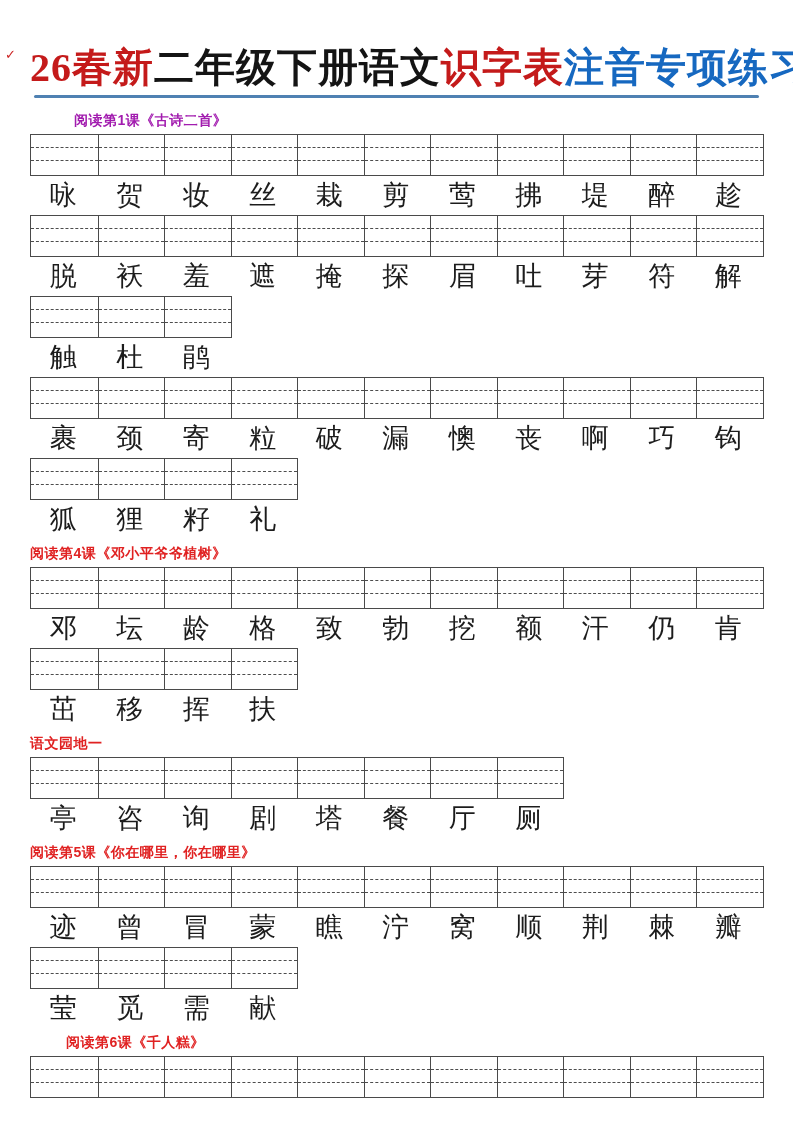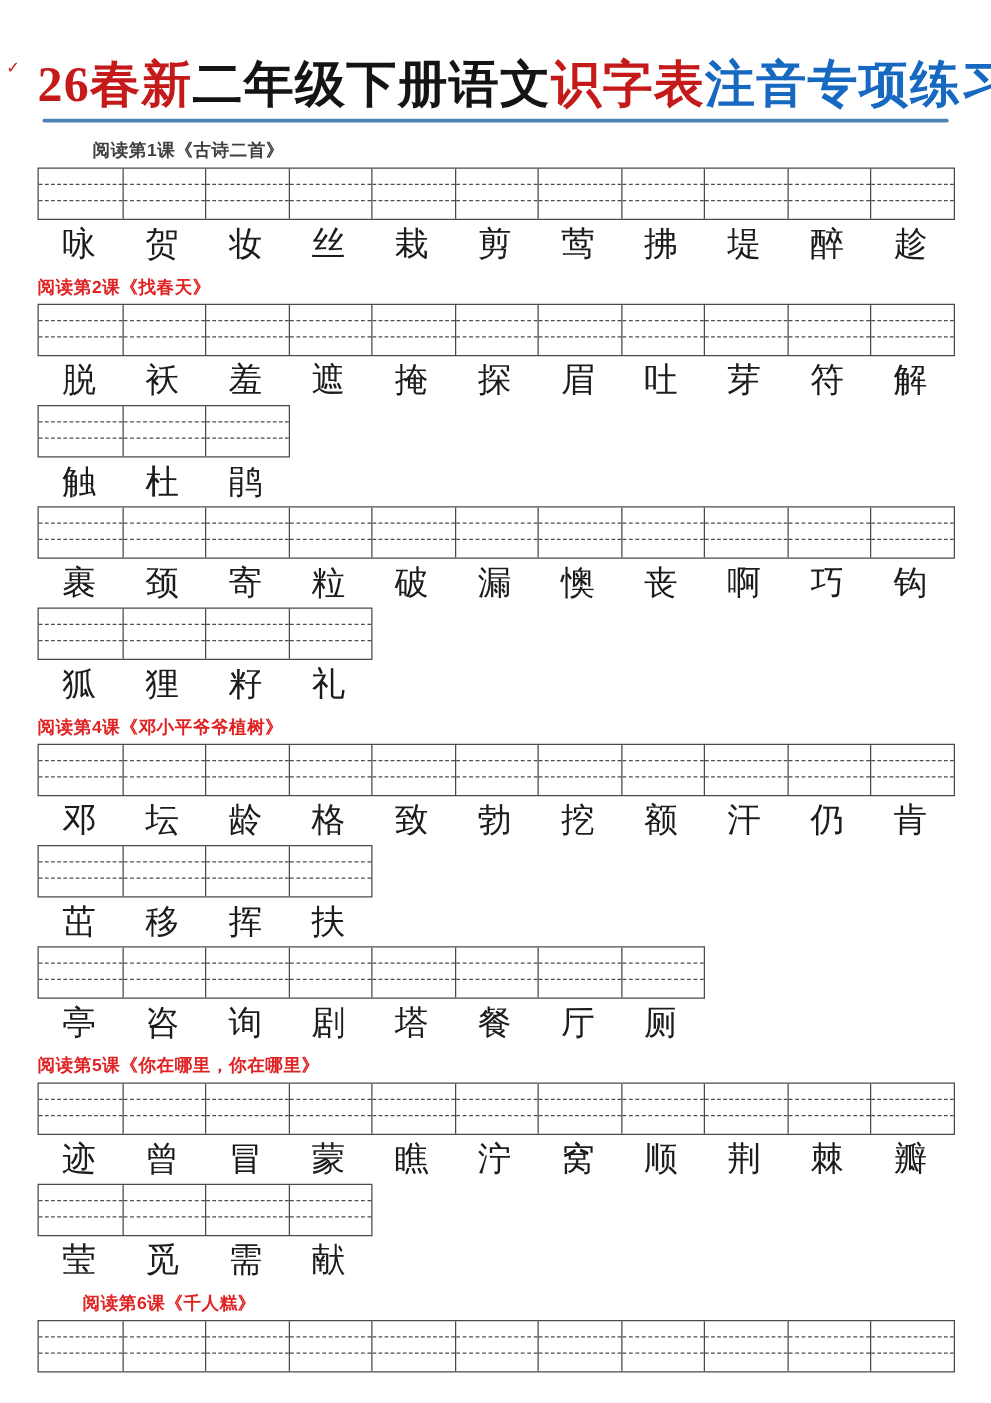--- a/index.html
+++ b/index.html
@@ -81,21 +81,21 @@
 <div class="page">
 
   <div class="corner-mark">✓</div>
 
   <h1 class="title"><span style="color: rgb(196, 26, 26);">26春新</span><span style="color: rgb(20, 20, 20);">二年级下册语文</span><span style="color: rgb(196, 26, 26);">识字表</span><span style="color: rgb(22, 104, 192);">注音专项练习</span></h1>
 
   <div class="title-rule" style="background-color: rgb(79, 129, 178);"></div>
 
   <div id="sections">
       <div class="section">
-        <div class="section-label" style="color: #404040; padding-left: 44px;">阅读第1课《古诗二首》</div>
+        <div class="section-label" style="color: #a21caf; padding-left: 44px;">阅读第1课《古诗二首》</div>
         <div class="pinyin-grid">
           <div class="pinyin-cell"></div>
           <div class="pinyin-cell"></div>
           <div class="pinyin-cell"></div>
           <div class="pinyin-cell"></div>
           <div class="pinyin-cell"></div>
           <div class="pinyin-cell"></div>
           <div class="pinyin-cell"></div>
           <div class="pinyin-cell"></div>
           <div class="pinyin-cell"></div>
@@ -110,21 +110,20 @@
           <div class="char-cell">栽</div>
           <div class="char-cell">剪</div>
           <div class="char-cell">莺</div>
           <div class="char-cell">拂</div>
           <div class="char-cell">堤</div>
           <div class="char-cell">醉</div>
           <div class="char-cell">趁</div>
         </div>
       </div>
       <div class="section">
-        <div class="section-label" style="color: rgb(224, 34, 34);">阅读第2课《找春天》</div>
         <div class="pinyin-grid">
           <div class="pinyin-cell"></div>
           <div class="pinyin-cell"></div>
           <div class="pinyin-cell"></div>
           <div class="pinyin-cell"></div>
           <div class="pinyin-cell"></div>
           <div class="pinyin-cell"></div>
           <div class="pinyin-cell"></div>
           <div class="pinyin-cell"></div>
           <div class="pinyin-cell"></div>
@@ -230,20 +229,21 @@
           <div class="pinyin-cell"></div>
         </div>
         <div class="char-row">
           <div class="char-cell">茁</div>
           <div class="char-cell">移</div>
           <div class="char-cell">挥</div>
           <div class="char-cell">扶</div>
         </div>
       </div>
       <div class="section">
+        <div class="section-label" style="color: rgb(224, 34, 34);">语文园地一</div>
         <div class="pinyin-grid">
           <div class="pinyin-cell"></div>
           <div class="pinyin-cell"></div>
           <div class="pinyin-cell"></div>
           <div class="pinyin-cell"></div>
           <div class="pinyin-cell"></div>
           <div class="pinyin-cell"></div>
           <div class="pinyin-cell"></div>
           <div class="pinyin-cell"></div>
         </div>

